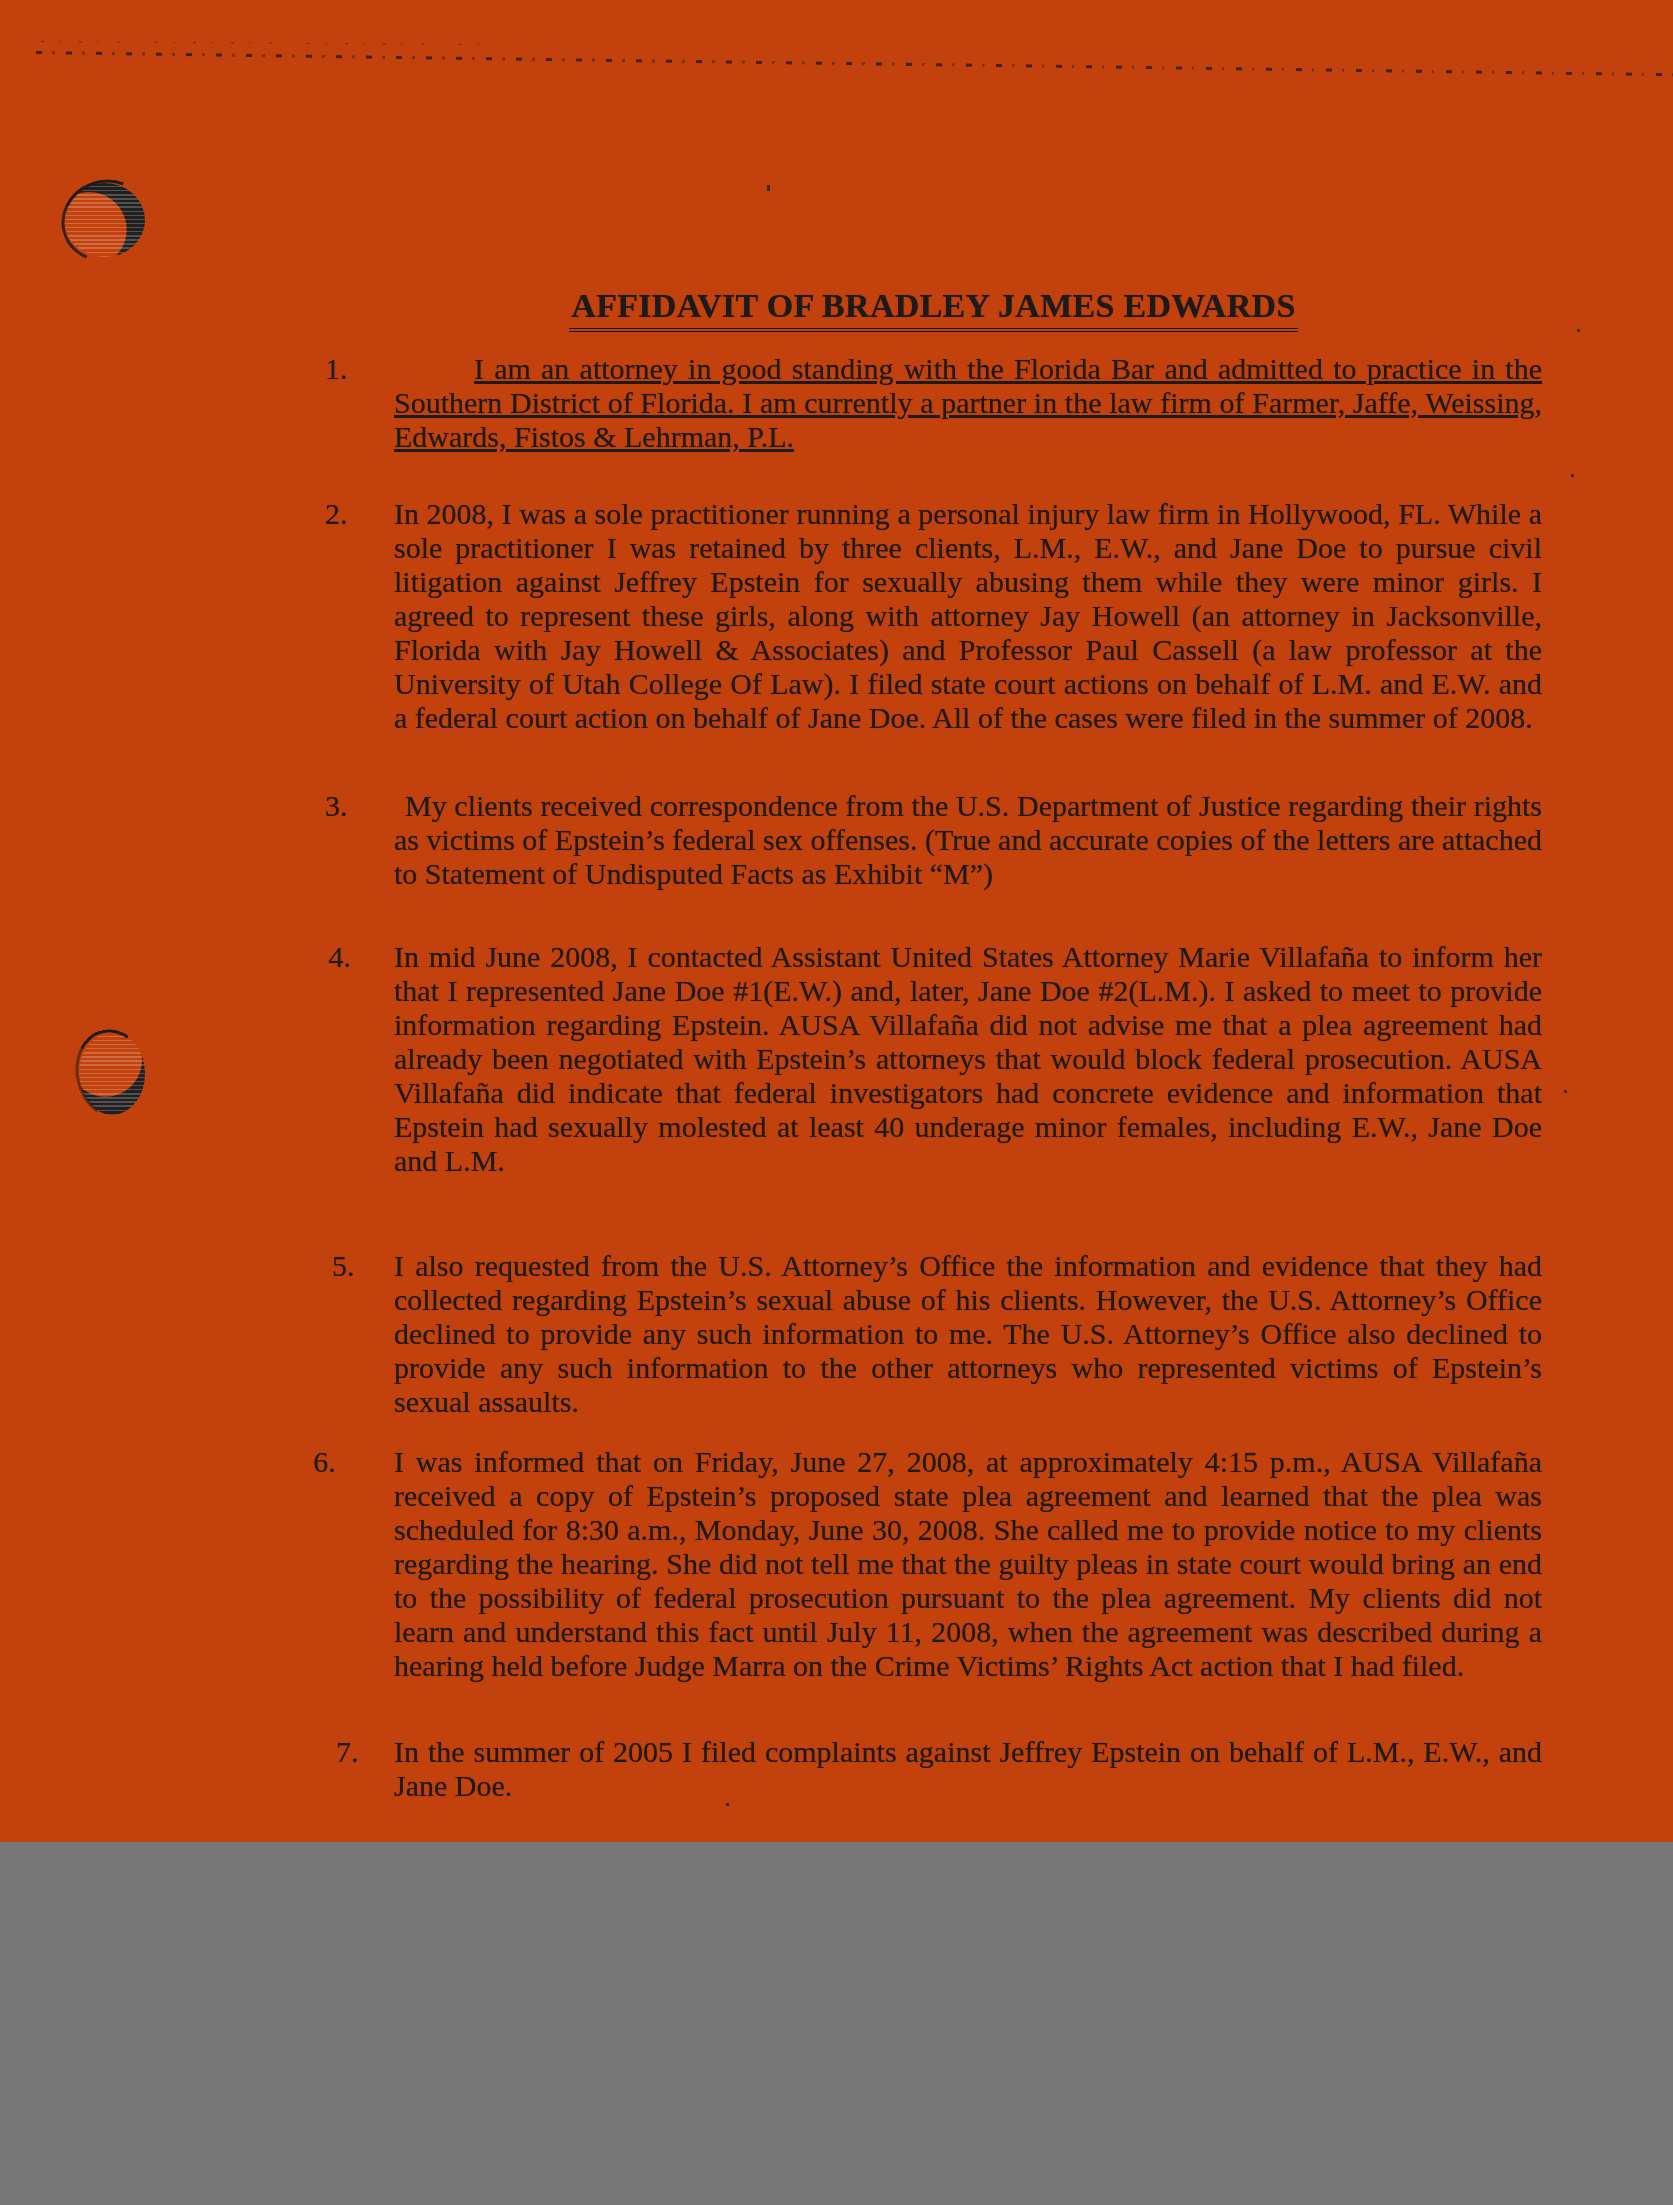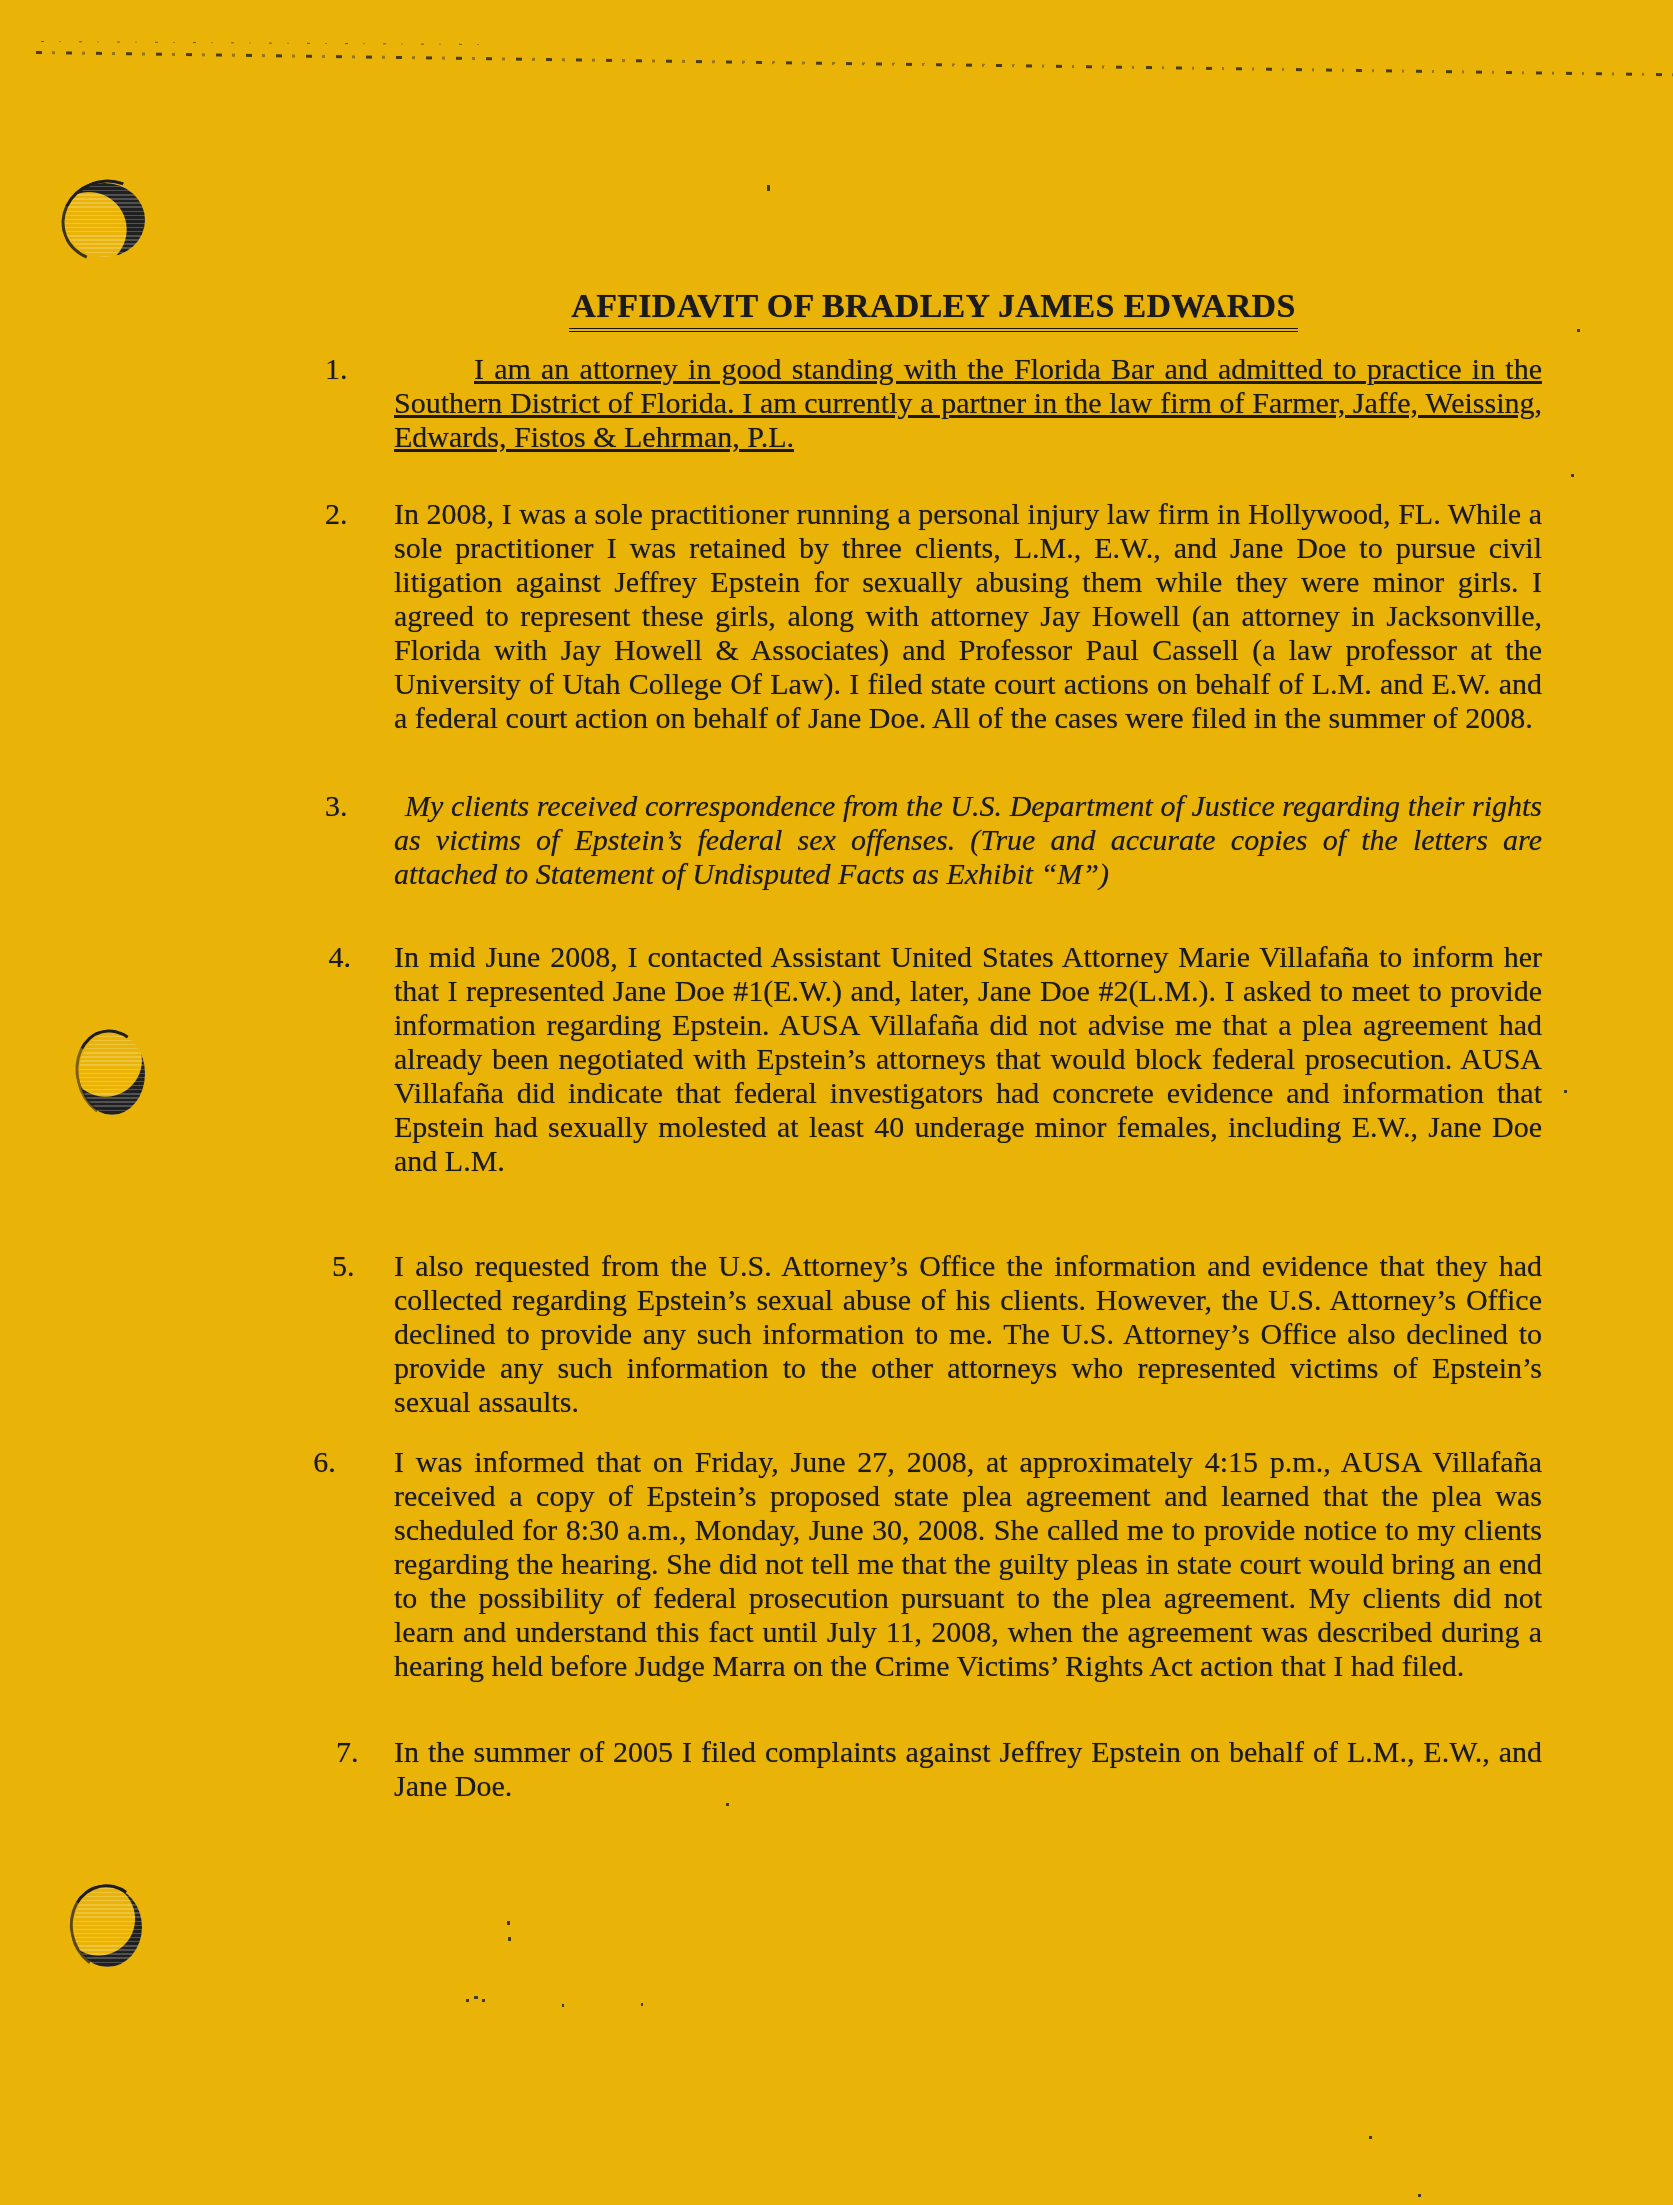--- a/index.html
+++ b/index.html
@@ -1,20 +1,20 @@
 <!DOCTYPE html>
 <html style="font-size:11px"><head>
 <meta charset="utf-8">
 <style>
   html,body { margin:0; padding:0; background:#777; }
   .page {
     position:relative;
-    width:1674px; height:2205px;
+    width:1674px; height:1842px;
     margin:0 auto;
-    background:#eab308;
+    background:#c2410c;
     overflow:hidden;
     font-family:"Liberation Serif", serif;
     color:#1b1b1b;
   }
 
   
   .scan-line-top {
     position:absolute; top:51px; left:36px; width:1640px; height:2.8px;
     transform:rotate(0.78deg); transform-origin:0 0;
     background:repeating-linear-gradient(90deg,
@@ -71,21 +71,21 @@
   .para {
     display:flex;
     font-size:30px; line-height:34px;
     margin-bottom:43px;
     text-shadow:0 0 0.7px rgba(20,20,20,.55);
   }
   .num { width:69px; flex-shrink:0; }
   .text { flex:1; text-align:justify; }
 
   .para:nth-child(1) .text { text-indent:80px;text-decoration:underline; }
-  .para:nth-child(3) .text { text-indent:11px;font-style:italic; }
+  .para:nth-child(3) .text { text-indent:11px; }
   .para:nth-child(2) { margin-bottom:54px; }
   .para:nth-child(3) { margin-bottom:49px; }
   .para:nth-child(4) { margin-bottom:71px; }
   .para:nth-child(5) { margin-bottom:25.5px; }
   .para:nth-child(6) { margin-bottom:52px; }
   .para:nth-child(4) .num { transform:translateX(3.4px); }
   .para:nth-child(5) .num { transform:translateX(6.9px); }
   .para:nth-child(6) .num { transform:translateX(-11.7px); }
   .para:nth-child(7) .num { transform:translateX(11px); }
 </style>

